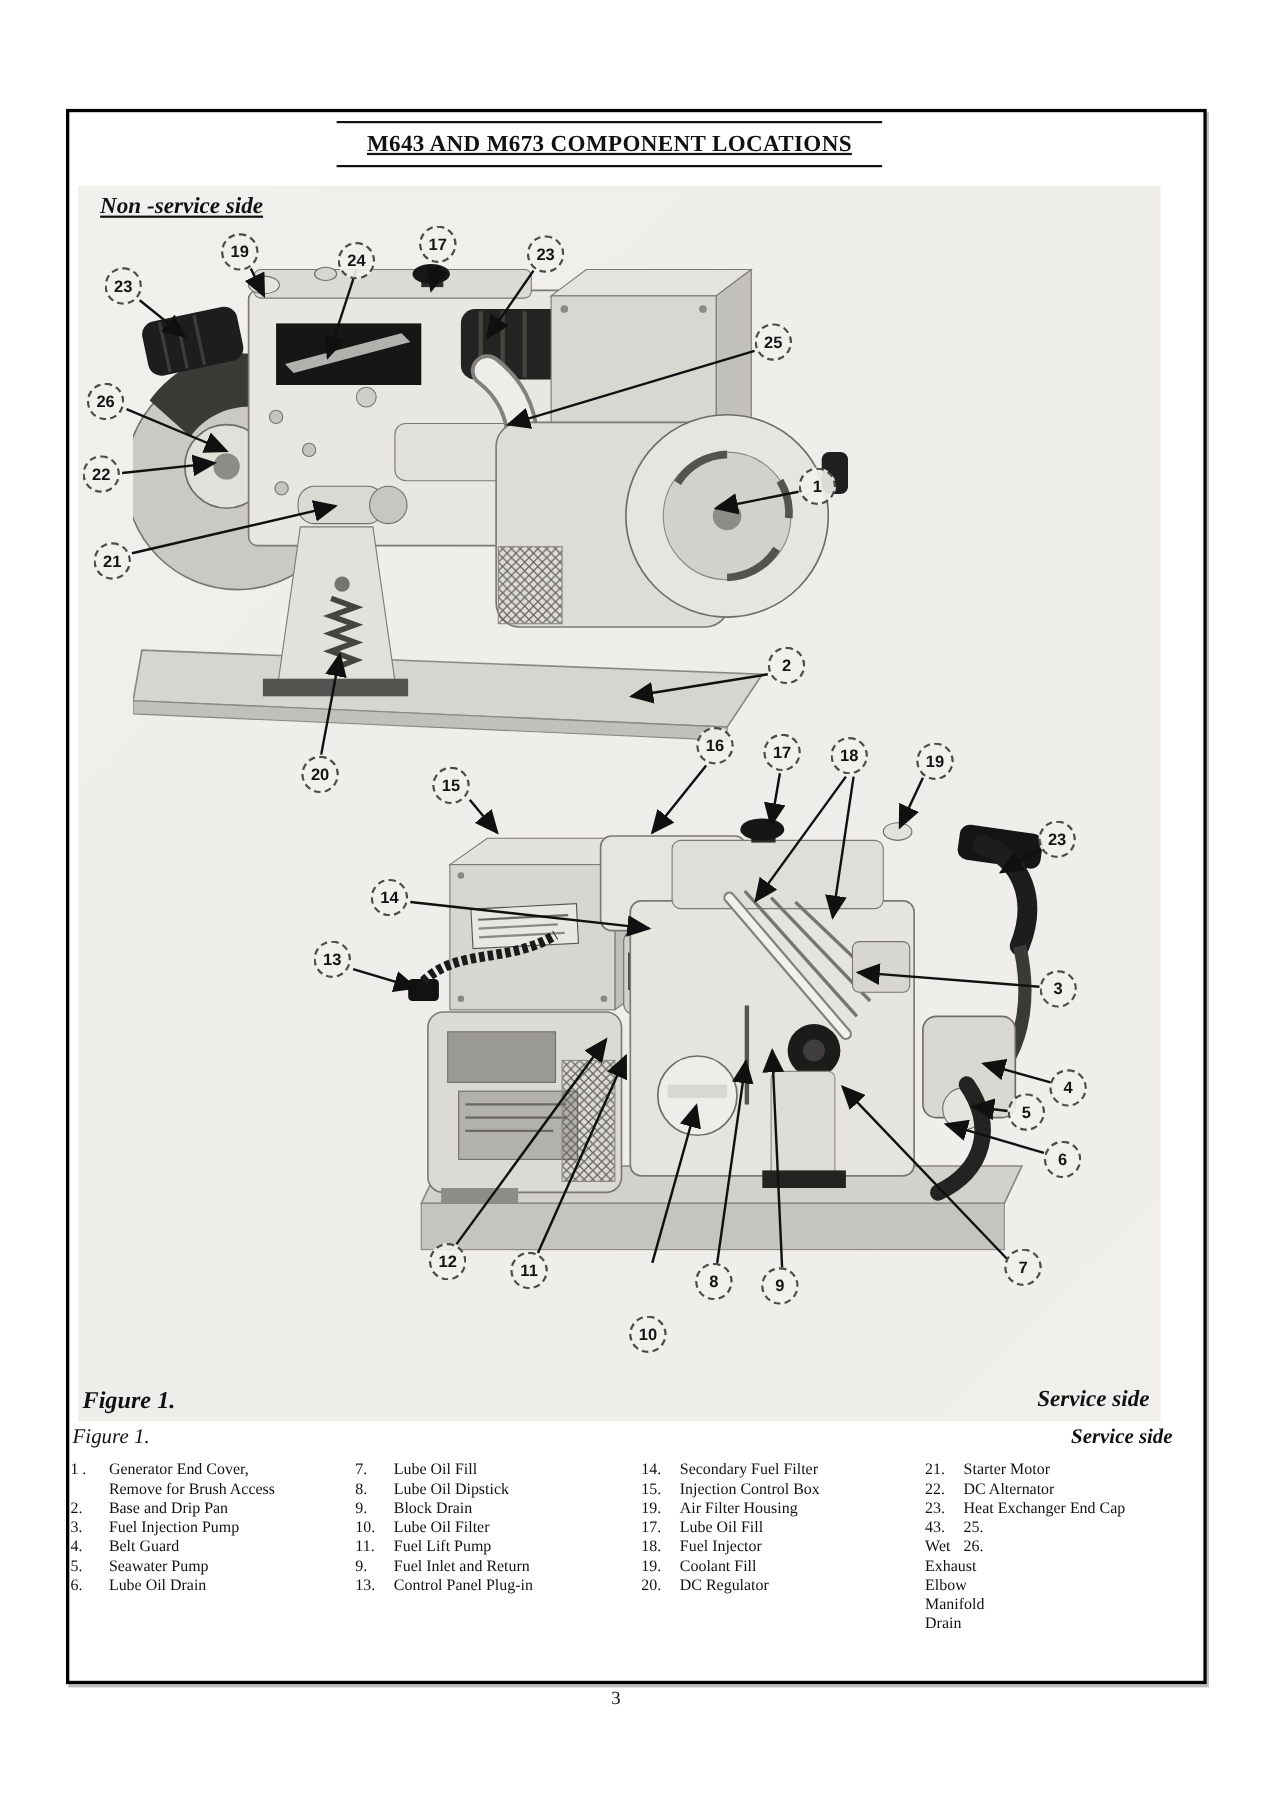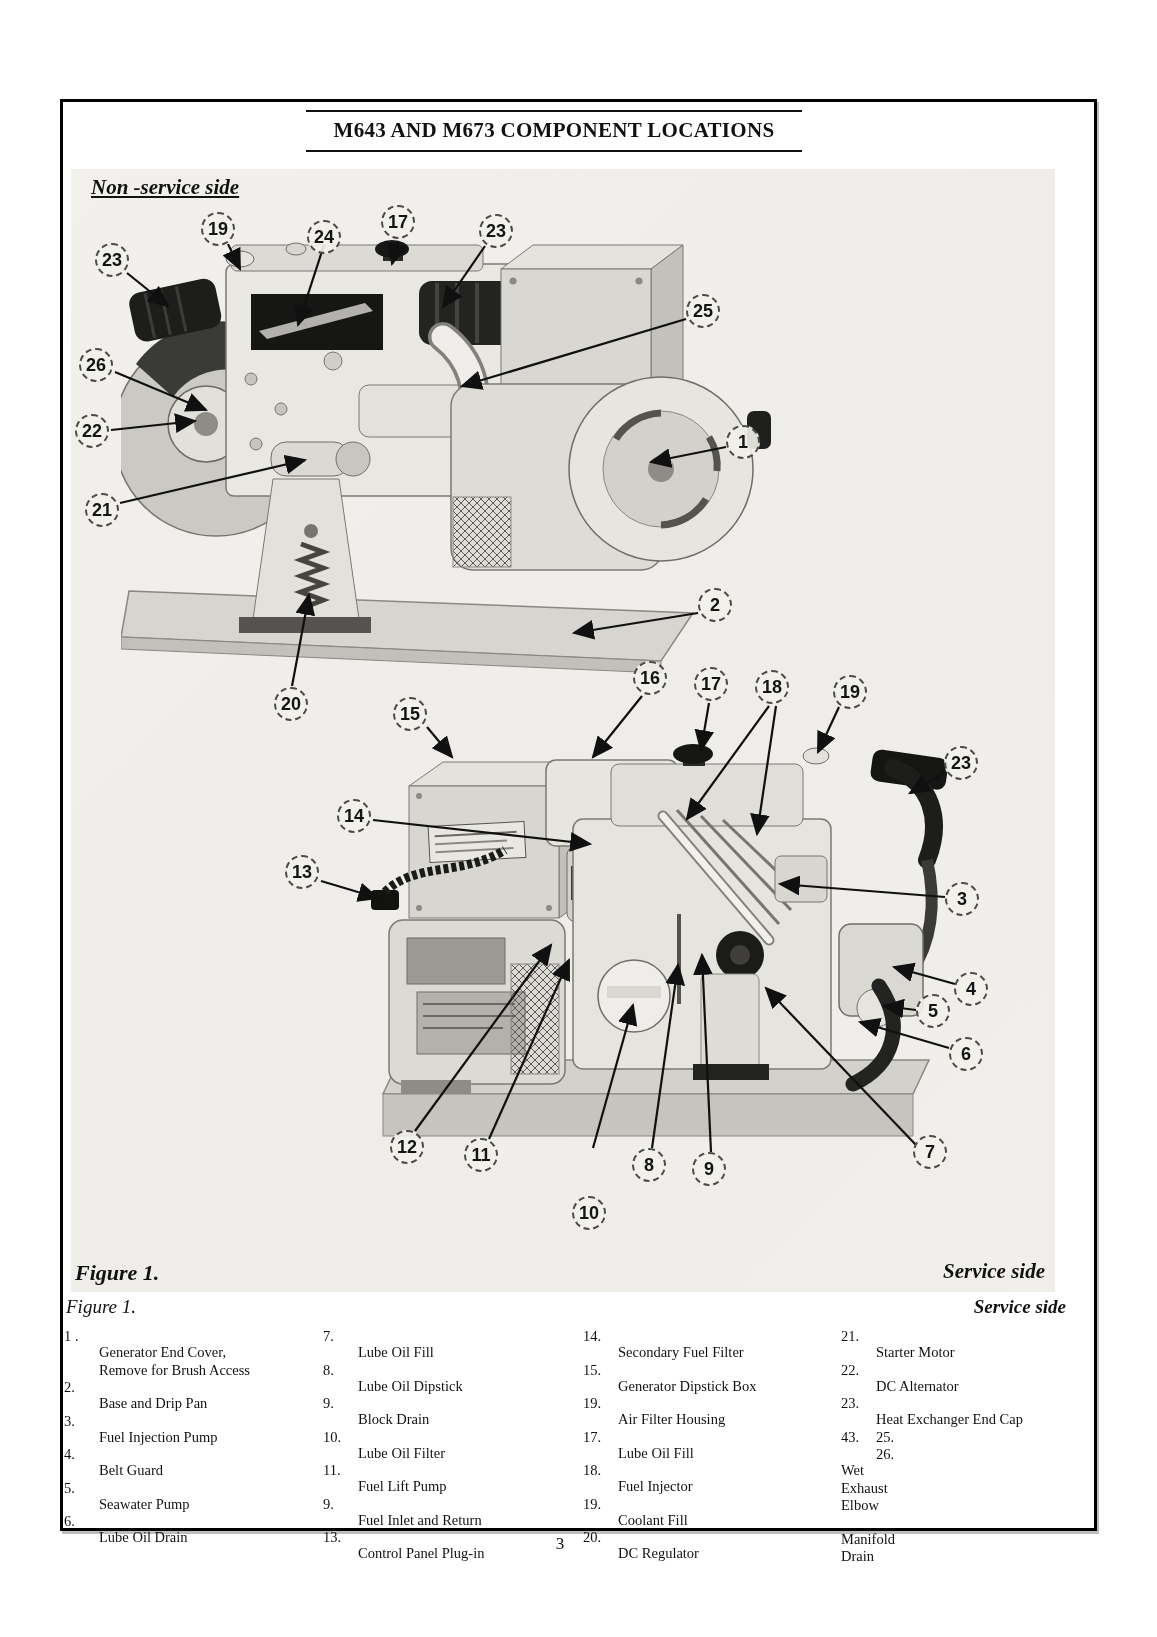--- a/index.html
+++ b/index.html
@@ -1,32 +1,32 @@
 <!DOCTYPE html>
 <html><head>
 <meta charset="utf-8">
 <style>
   html,body{margin:0;padding:0;background:#ffffff;}
   body{width:1157px;height:1637px;position:relative;font-family:"Liberation Serif",serif;color:#111;overflow:hidden;}
   .page-border{position:absolute;left:60px;top:99px;width:1037px;height:1432px;border:3px solid #000;box-sizing:border-box;box-shadow:2px 3px 0 #bdbdbd;background:#fff;}
   .title-wrap{position:absolute;left:306px;top:110px;width:496px;text-align:center;border-top:2px solid #111;border-bottom:2px solid #111;padding:6px 0 7px 0;}
-  .title-wrap h1{margin:0;font-size:21px;font-weight:bold;letter-spacing:.3px;font-family:"Liberation Serif",serif;}
+  .title-wrap h1{margin:0;font-size:21px;font-weight:bold;letter-spacing:.3px;font-family:"Liberation Serif",serif;text-decoration:underline;}
   .scan{position:absolute;left:71px;top:169px;width:984px;height:1123px;background:linear-gradient(135deg,#f2f0ec 0%,#efede9 55%,#f1efeb 100%);}
   .scan-label{position:absolute;font-style:italic;font-weight:bold;font-family:"Liberation Serif",serif;}
   .nonservice{left:20px;top:6px;font-size:21px;}
   .fig-scan{left:4px;bottom:6px;font-size:22px;}
   .service-scan{right:10px;bottom:8px;font-size:21px;}
   .caption-row-left{position:absolute;left:66px;top:1296px;font-style:italic;font-size:19px;font-family:"Liberation Serif",serif;}
   .caption-row-right{position:absolute;right:91px;top:1296px;font-style:italic;font-weight:bold;font-size:19px;font-family:"Liberation Serif",serif;}
   .co{position:absolute;width:34px;height:34px;border:2px dashed #4b4b48;border-radius:50%;box-sizing:border-box;
       display:flex;align-items:center;justify-content:center;background:rgba(241,239,235,.9);
-      font-family:"Liberation Sans",sans-serif;font-weight:bold;font-size:18px;color:#141414;z-index:6;}
+      font-family:"Liberation Sans",sans-serif;font-weight:bold;font-size:15px;color:#141414;z-index:6;}
   .legend-col{position:absolute;top:1328px;display:grid;grid-template-columns:35px auto;column-gap:0;font-size:14.5px;line-height:17.5px;}
   .legend-col .num{white-space:nowrap;}
-  .legend-col .txt{white-space:pre-line;padding-right:8px;margin-top:16px;}
+  .legend-col .txt{white-space:pre-line;padding-right:8px;}
   .pagenum{position:absolute;left:0;top:1534px;width:1120px;text-align:center;font-size:17px;}
   svg{display:block;}
   .engine{position:absolute;z-index:1;}
   .arrows{position:absolute;left:0;top:0;z-index:4;pointer-events:none;}
 </style>
 </head>
 <body>
 
 <div class="page-border"></div>
 
@@ -379,21 +379,21 @@
     <span class="txt">Fuel Lift Pump</span>
   <span class="num">9.</span>
     <span class="txt">Fuel Inlet and Return</span>
   <span class="num">13.</span>
     <span class="txt">Control Panel Plug-in</span>
 </div>
 <div class="legend-col" style="left:583px;width:250px;">
   <span class="num">14.</span>
     <span class="txt">Secondary Fuel Filter</span>
   <span class="num">15.</span>
-    <span class="txt">Generator Dipstick Box</span>
+    <span class="txt">Injection Control Box</span>
   <span class="num">19.</span>
     <span class="txt">Air Filter Housing</span>
   <span class="num">17.</span>
     <span class="txt">Lube Oil Fill</span>
   <span class="num">18.</span>
     <span class="txt">Fuel Injector</span>
   <span class="num">19.</span>
     <span class="txt">Coolant Fill</span>
   <span class="num">20.</span>
     <span class="txt">DC Regulator</span>

